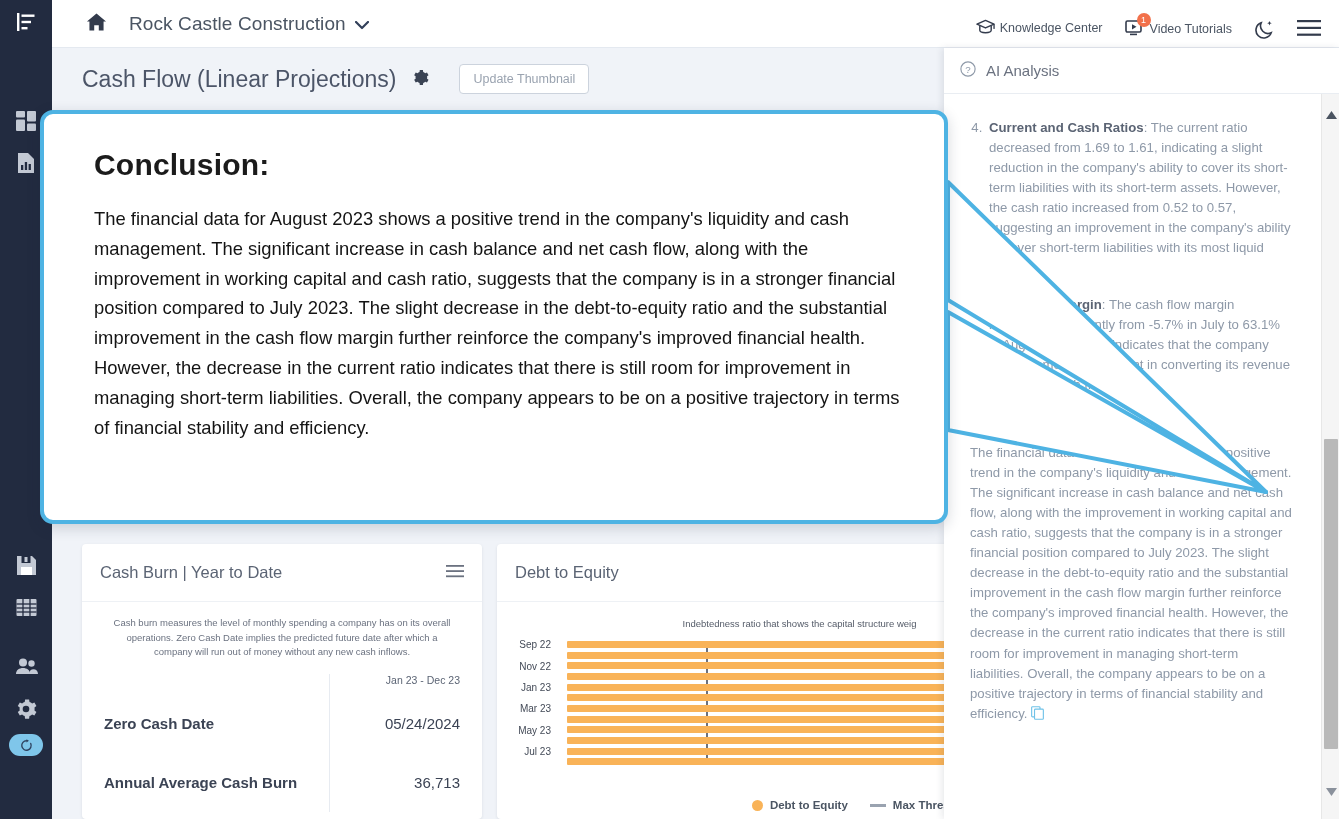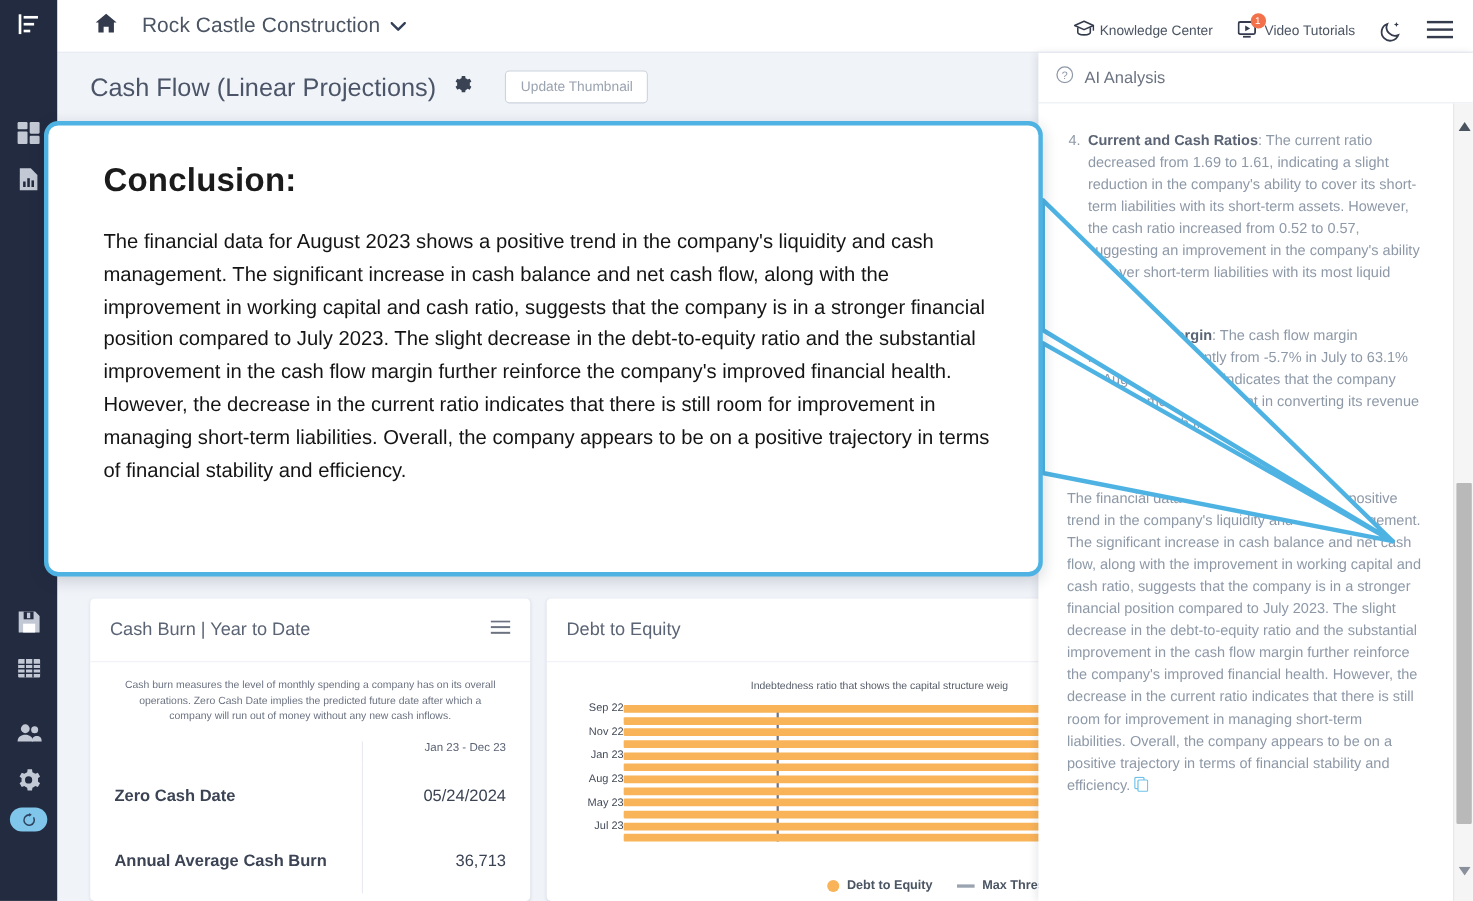--- a/index.html
+++ b/index.html
@@ -147,21 +147,21 @@
     padding-left: 120px;
   }
   .chart-area {
     position: relative; margin-top: 10px;
     height: 128px; display: flex;
   }
   .y-axis {
     width: 52px; position: relative;
   }
   .y-axis span {
-    position: absolute; right: 0;
+    position: absolute; right: 16px;
     font-size: 10px; color: #444b58; transform: translateY(-50%);
   }
   .plot { position: relative; flex: 1; }
   .bar {
     position: absolute; left: 0; height: 7px;
     background: #f9b358; border-radius: 1px;
   }
   .threshold {
     position: absolute; top: 2px; bottom: 2px;
     width: 2px; background: #6b7280;
@@ -477,21 +477,21 @@
         <div class="card-head">
           <div class="card-title">Debt to Equity</div>
         </div>
         <div class="card-body" style="padding-top:4px">
           <div class="chart-note">Indebtedness ratio that shows the capital structure weig</div>
           <div class="chart-area">
             <div class="y-axis" id="y-axis">
                 <span style="top: 5.33333px;">Sep 22</span>
                 <span style="top: 26.6667px;">Nov 22</span>
                 <span style="top: 48px;">Jan 23</span>
-                <span style="top: 69.3333px;">Aug 23</span>
+                <span style="top: 69.3333px;">Mar 23</span>
                 <span style="top: 90.6667px;">May 23</span>
                 <span style="top: 112px;">Jul 23</span>
               </div>
             <div class="plot" id="plot">
               <div class="threshold" id="threshold" style="left: 35%; background: rgb(107, 114, 128);"></div>
             <div class="bar" style="top: 1.83333px; width: 100%; background: rgb(249, 179, 88);"></div>
                 <div class="bar" style="top: 12.5px; width: 100%; background: rgb(249, 179, 88);"></div>
                 <div class="bar" style="top: 23.1667px; width: 100%; background: rgb(249, 179, 88);"></div>
                 <div class="bar" style="top: 33.8333px; width: 100%; background: rgb(249, 179, 88);"></div>
                 <div class="bar" style="top: 44.5px; width: 100%; background: rgb(249, 179, 88);"></div>

